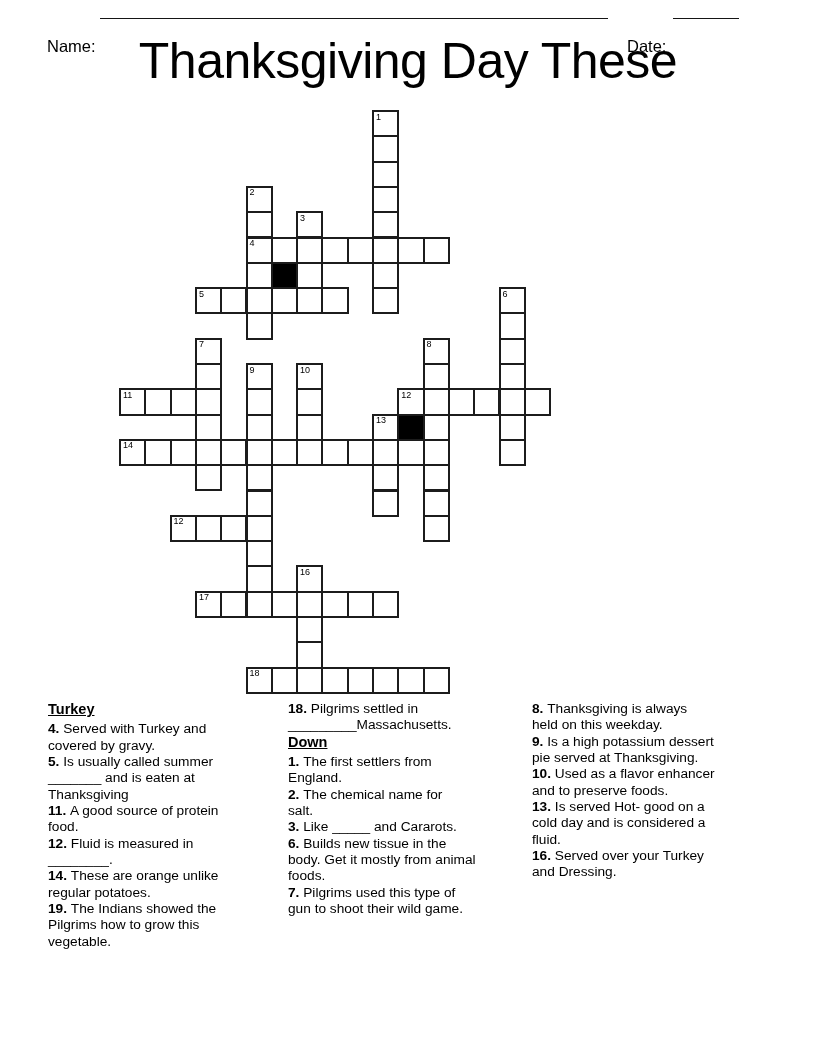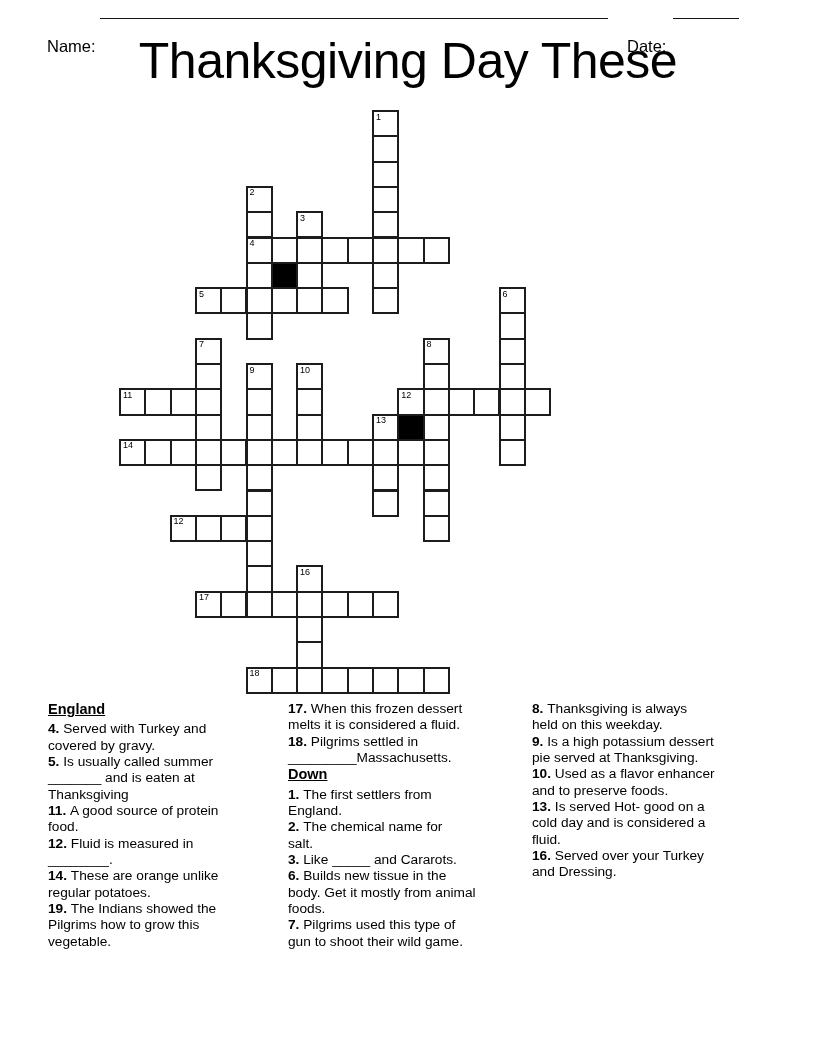--- a/index.html
+++ b/index.html
@@ -187,39 +187,37 @@
       <div class="cell" style="left: 177.1px; top: 455.4px; width: 27.3px; height: 27.3px; text-align: right;">
         <span class="cellnum">16</span>
       </div>
       <div class="cell" style="left: 177.1px; top: 506px; width: 27.3px; height: 27.3px;"></div>
       <div class="cell" style="left: 177.1px; top: 531.3px; width: 27.3px; height: 27.3px;"></div>
       <div class="cell black" style="left: 151.8px; top: 151.8px; width: 27.3px; height: 27.3px;"></div>
       <div class="cell black" style="left: 278.3px; top: 303.6px; width: 27.3px; height: 27.3px;"></div>
     </div>
 
   <div class="clue-col" id="clue-col-1">
-      <div class="clue-heading">England</div>
+      <div class="clue-heading">Turkey</div>
       <div class="clue"><b>4. </b>Served with Turkey and
 covered by gravy.</div>
       <div class="clue"><b>5. </b>Is usually called summer
 _______ and is eaten at
 Thanksgiving</div>
       <div class="clue"><b>11. </b>A good source of protein
 food.</div>
       <div class="clue"><b>12. </b>Fluid is measured in
 ________.</div>
       <div class="clue"><b>14. </b>These are orange unlike
 regular potatoes.</div>
       <div class="clue"><b>19. </b>The Indians showed the
 Pilgrims how to grow this
 vegetable.</div>
     </div>
   <div class="clue-col" id="clue-col-2">
-      <div class="clue"><b>17. </b>When this frozen dessert
-melts it is considered a fluid.</div>
       <div class="clue"><b>18. </b>Pilgrims settled in
 _________Massachusetts.</div>
       <div class="clue-heading">Down</div>
       <div class="clue"><b>1. </b>The first settlers from
 England.</div>
       <div class="clue"><b>2. </b>The chemical name for
 salt.</div>
       <div class="clue"><b>3. </b>Like _____ and Cararots.</div>
       <div class="clue"><b>6. </b>Builds new tissue in the
 body. Get it mostly from animal

